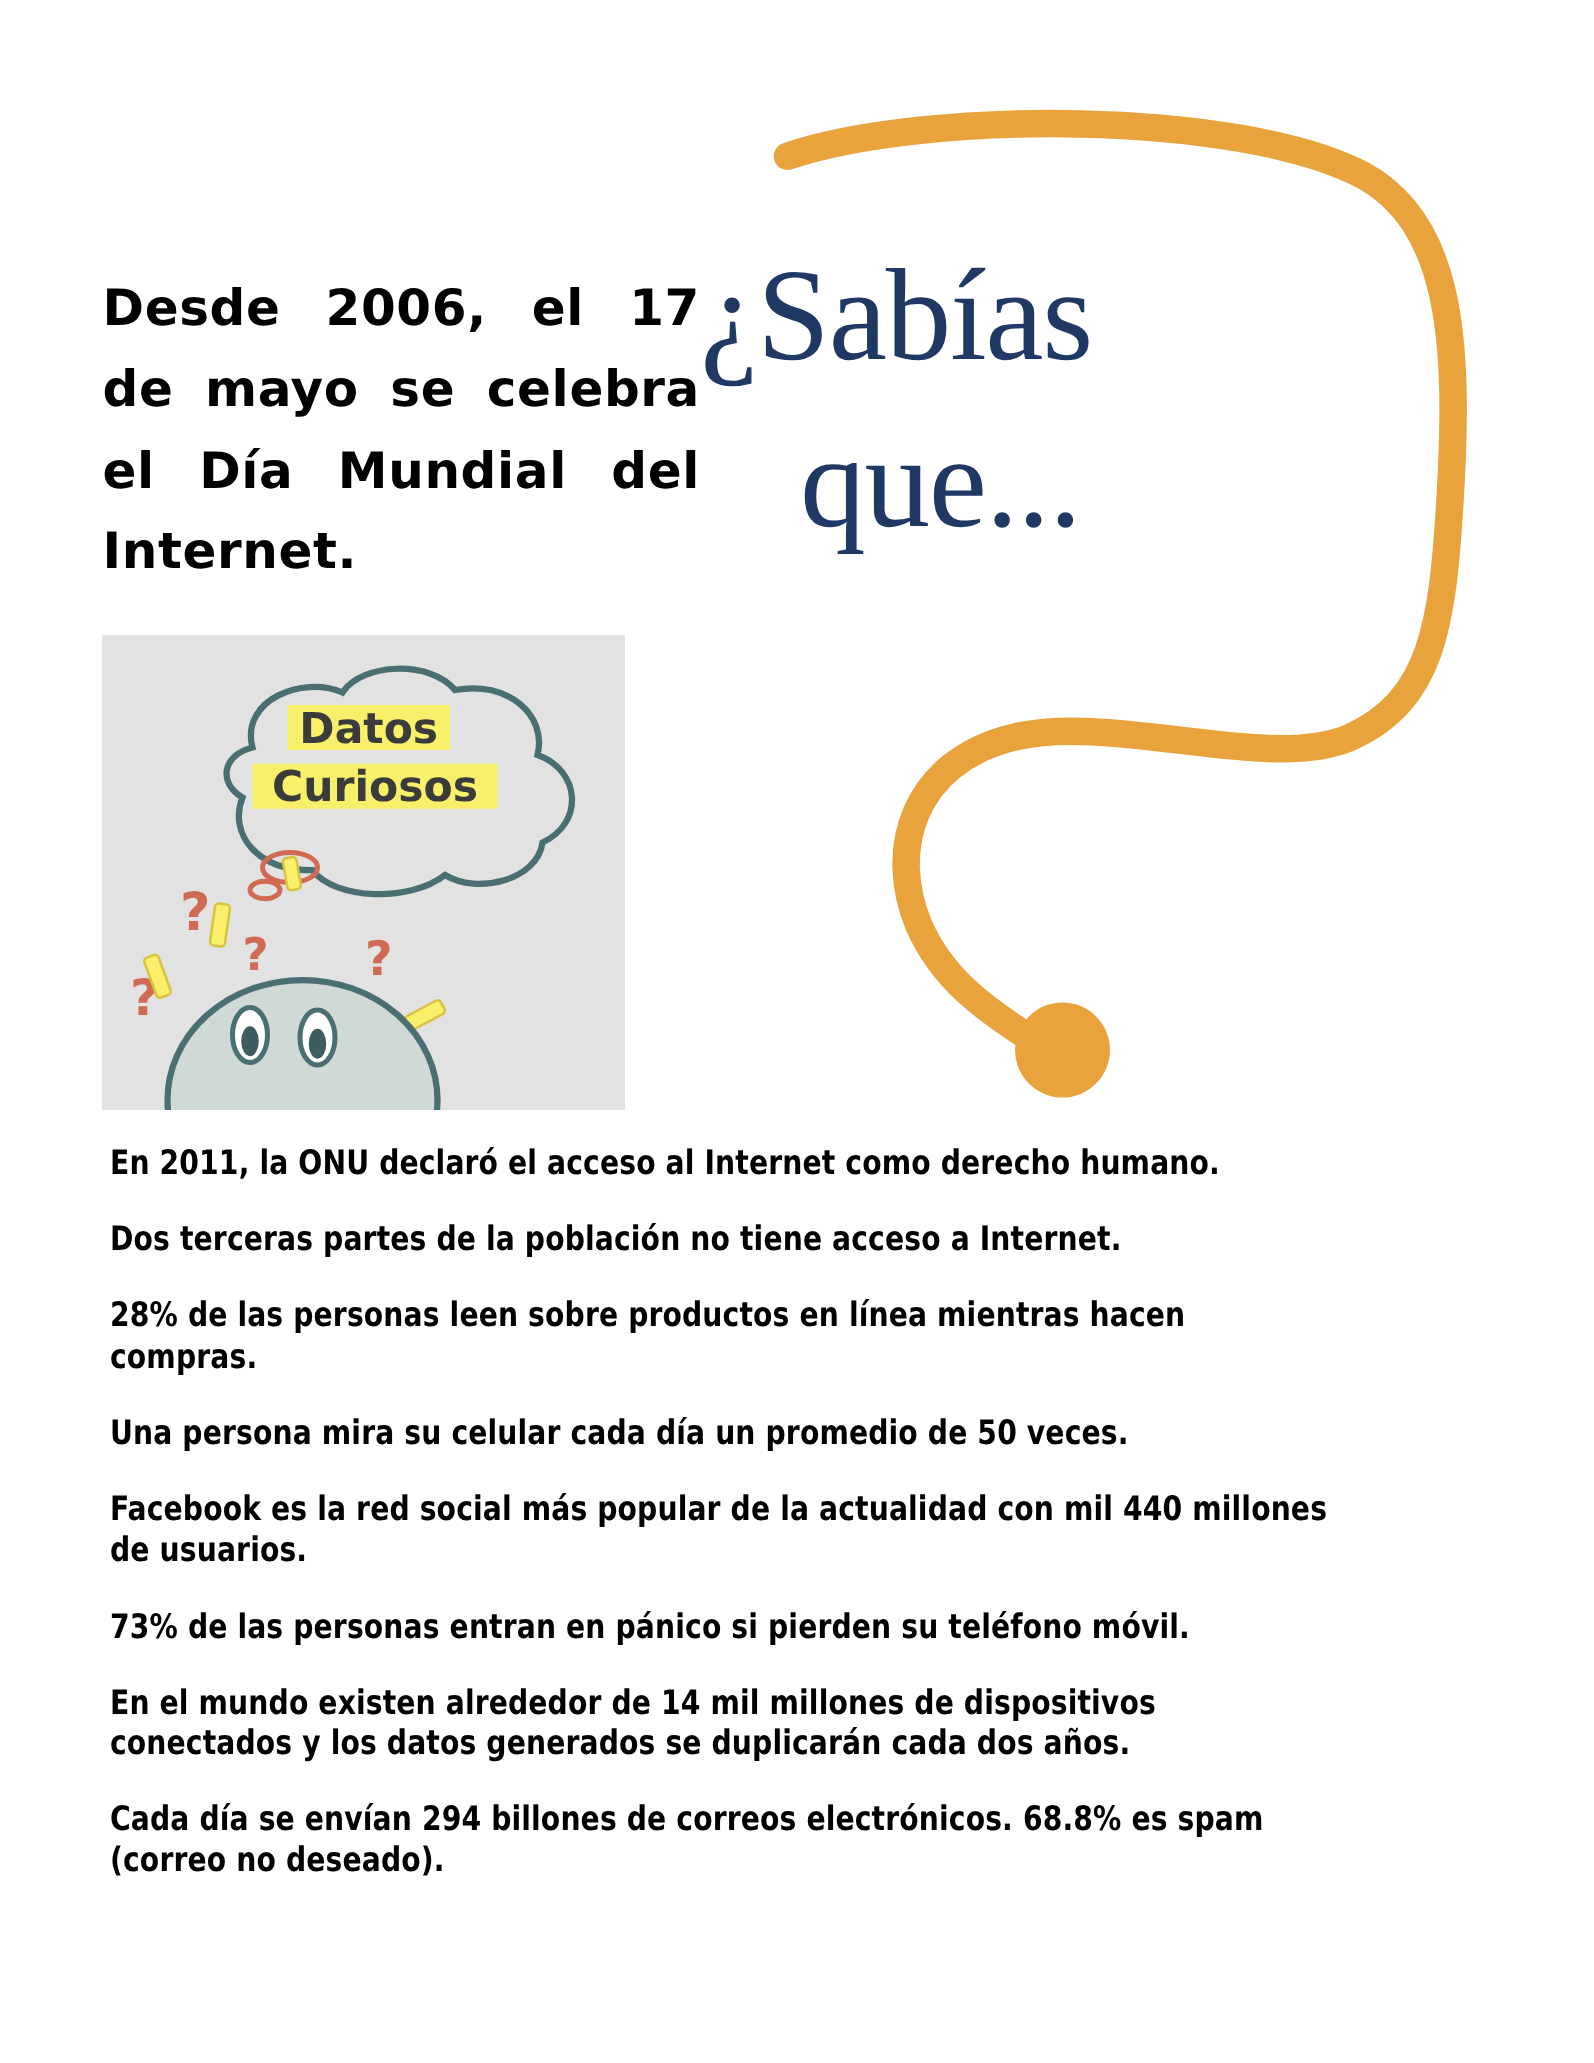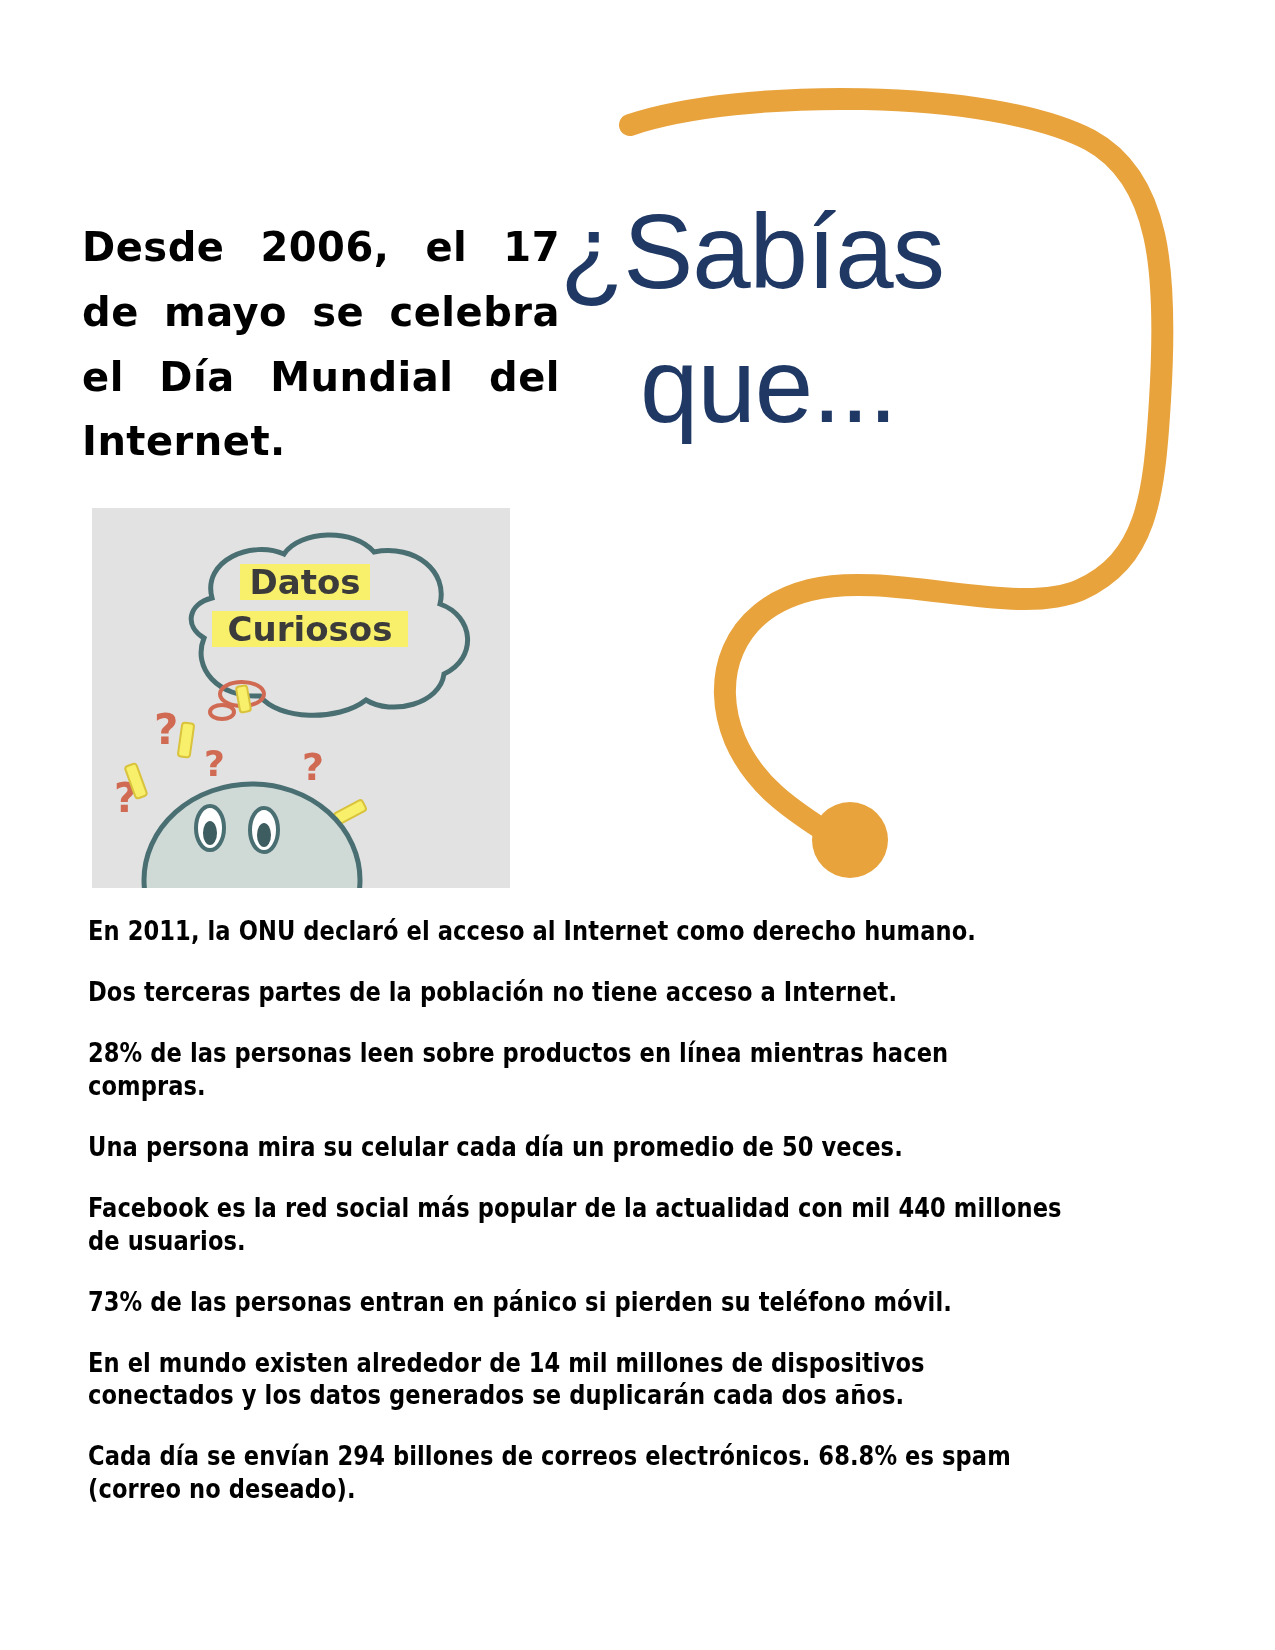--- a/index.html
+++ b/index.html
@@ -40,38 +40,37 @@
     height: 820px;
   }
 
   
   .headline {
     position: absolute;
     left: 560px;
     top: 185px;
     width: 500px;
     color: #1f3864;
-    font-family: Liberation Sans, sans-serif;
+    font-family: Liberation Serif, serif;
     font-weight: normal;
     font-size: 105px;
     line-height: 1.28;
     letter-spacing: -1px;
   }
   .headline .l2 { display: block; padding-left: 80px; }
 
   
   .curiosos-img {
     position: absolute;
     left: 82px;
     top: 508px;
     width: 418px;
     height: 380px;
     background: #f0abfc;
     overflow: hidden;
-    margin-left: 10px;
   }
 
   
   .facts {
     position: absolute;
     left: 88px;
     top: 915px;
     width: 1060px;
   }
   .fact {

